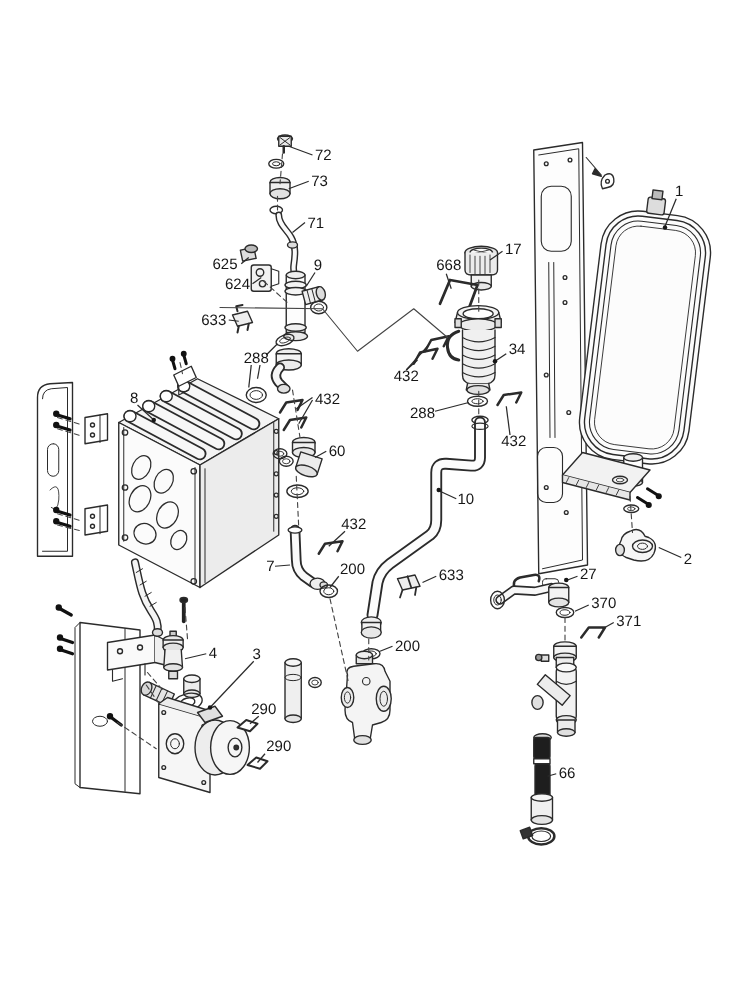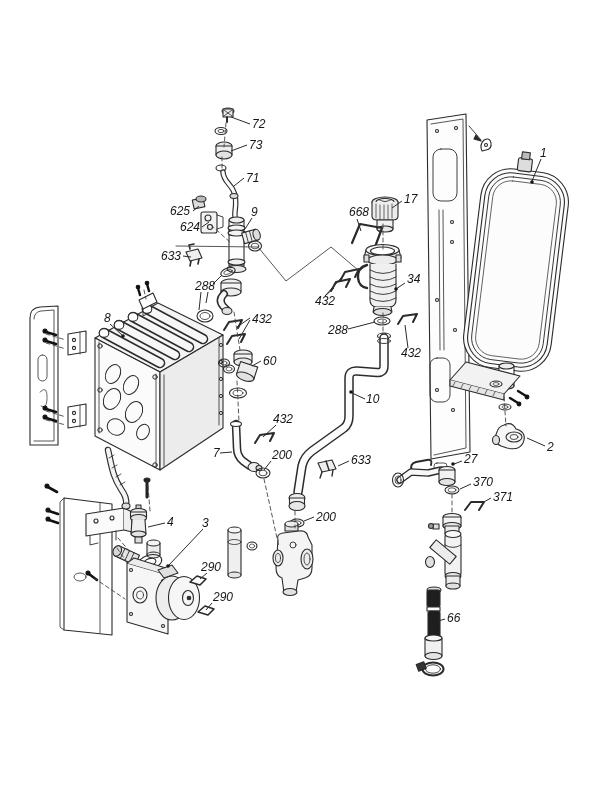--- a/index.html
+++ b/index.html
@@ -1,17 +1,17 @@
 <!DOCTYPE html>
 <html><head>
 <meta charset="utf-8">
 <style>
   html,body{margin:0;padding:0;background:#fff;}
   .page{position:relative;width:600px;height:800px;background:#fff;overflow:hidden;
-        font-family:"Liberation Sans",sans-serif;font-style:italic;}
+        font-family:"Liberation Sans",sans-serif;}
   svg{display:block;}
   text.callout{font-family:"Liberation Sans","DejaVu Sans",sans-serif;font-size:12px;}
 </style>
 </head>
 <body>
 
 <div class="page">
 <svg width="600" height="800" viewBox="0 0 600 800">
 
   <g stroke="#2b2b2b" stroke-width="1.1" fill="none" stroke-linecap="round" stroke-linejoin="round">

